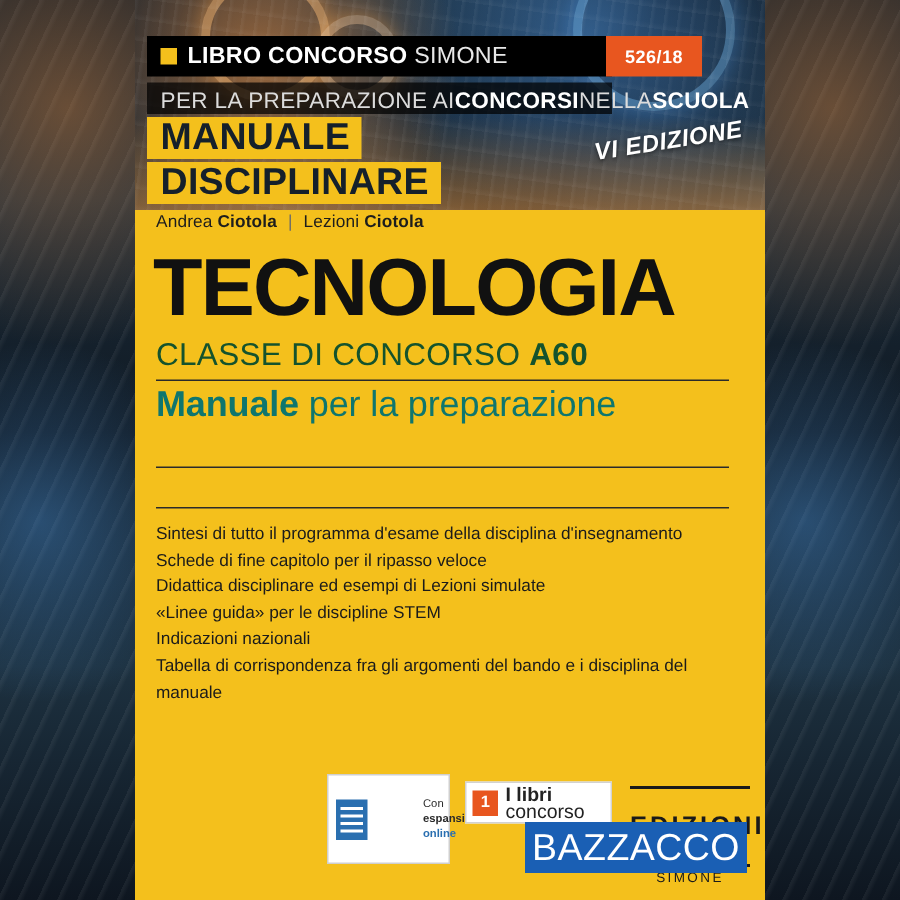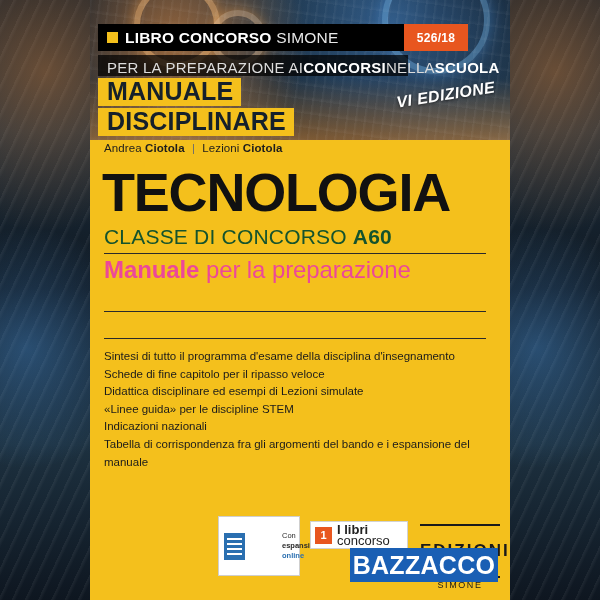--- a/index.html
+++ b/index.html
@@ -229,21 +229,21 @@
   }
   .rule.r1 { top: 253px; }
   .rule.r2 { top: 311px; }
   .rule.r3 { top: 338px; }
 
   .subtitle {
     position: absolute;
     left: 104px;
     top: 256px;
     font-size: 24px;
-    color: #ec4899;
+    color: #0f766e;
     line-height: 27px;
     letter-spacing: -0.1px;
   }
   .subtitle b { font-weight: bold; }
 
   
   .bullets {
     position: absolute;
     left: 104px;
     top: 348px;
@@ -357,21 +357,21 @@
     width: 148px;
     height: 34px;
     background: #1a5fb4;
     display: flex;
     align-items: center;
     justify-content: center;
   }
   .sticker span {
     color: #ffffff;
     font-size: 25px;
-    font-weight: bold;
+    font-weight: normal;
     letter-spacing: 0.3px;
   }
 </style>
 </head>
 <body>
 
 <div id="cover">
 
   <div class="top-band">
     <div class="gear g1"></div>
@@ -431,21 +431,21 @@
 
   <div class="rule r2"></div>
   <div class="rule r3"></div>
 
   <div class="bullets">
     <div>Sintesi di tutto il programma d'esame della disciplina d'insegnamento</div>
     <div>Schede di fine capitolo per il ripasso veloce</div>
     <div>Didattica disciplinare ed esempi di Lezioni simulate</div>
     <div>«Linee guida» per le discipline STEM</div>
     <div>Indicazioni nazionali</div>
-    <div>Tabella di corrispondenza fra gli argomenti del bando e i espansione del manuale</div>
+    <div>Tabella di corrispondenza fra gli argomenti del bando e i disciplina del manuale</div>
   </div>
 
   <div class="online-badge">
     <div class="doc-ico"></div>
     <div class="ob-text">
       <div>Con</div>
       <div class="strong">espansione</div>
       <div class="blue">online</div>
     </div>
   </div>

